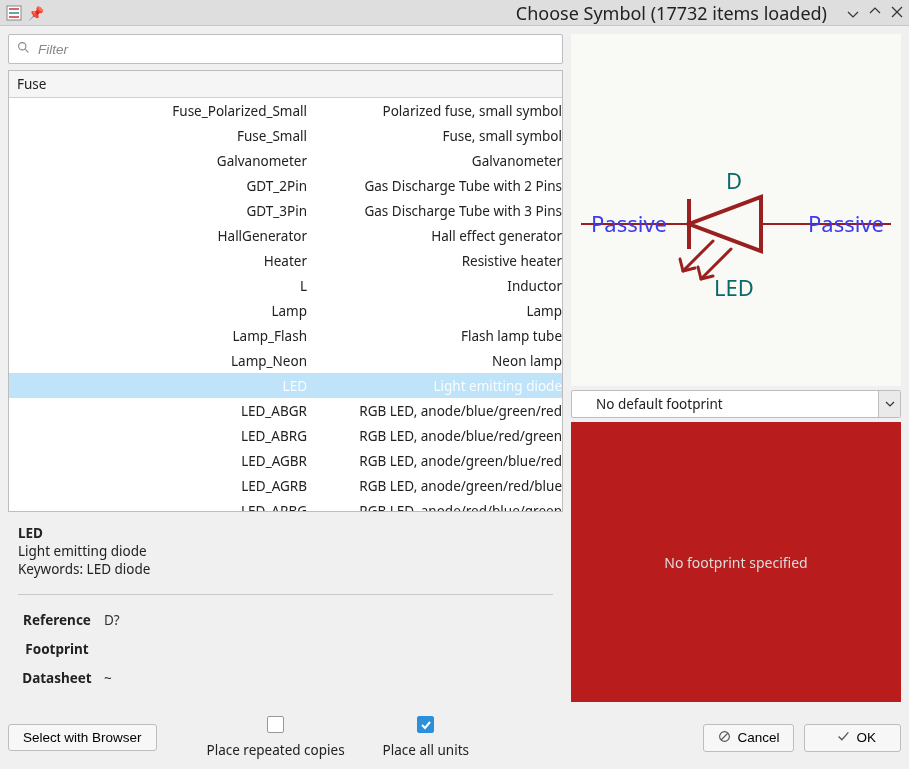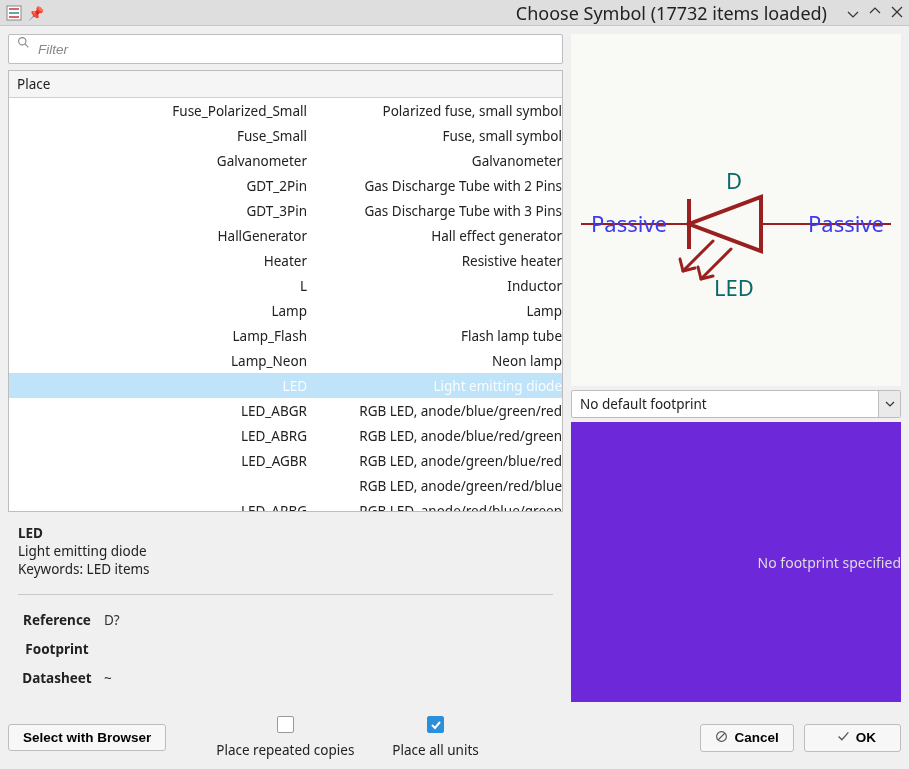--- a/index.html
+++ b/index.html
@@ -49,20 +49,21 @@
     display: flex;
     flex-direction: column;
     gap: 4px;
   }
   
   .filter-box {
     border: 1px solid #bdbdbd;
     background: #fff;
     height: 30px;
     display: flex;
+    align-items: center;
     padding: 0 8px;
     gap: 6px;
     border-radius: 2px;
     margin-bottom: 6px;
   }
   .filter-box input {
     border: none;
     outline: none;
     flex: 1;
     font-size: 13.5px;
@@ -136,51 +137,51 @@
   .preview svg { width: 100%; height: 100%; }
   
   .fp-select {
     height: 28px;
     border: 1px solid #bdbdbd;
     background: #fff;
     display: flex;
     align-items: center;
     border-radius: 2px;
   }
-  .fp-select .sel-text { flex:1; padding: 0 8px; }
+  .fp-select .sel-text { flex:1; padding: 0 24px; }
   .fp-select .sel-btn {
     width: 22px; height: 100%;
     border-left: 1px solid #bdbdbd;
     background: #eaeaea;
     display:flex; align-items:center; justify-content:center;
     cursor:pointer;
   }
   
   .fp-view {
     flex: 1;
-    background: #6d28d9;
-    display:flex; align-items:center; justify-content:flex-end;
+    background: #b91c1c;
+    display:flex; align-items:center; justify-content:center;
     color: #ddd;
     font-size: 14px;
   }
   
   .bottom-bar {
     padding: 6px 8px 10px 8px;
     display: flex;
     align-items: center;
     gap: 10px;
   }
   .btn {
     border: 1px solid #bdbdbd;
     background: #f7f7f7;
     border-radius: 3px;
     padding: 5px 14px;
     font-size: 13.5px;
     cursor: pointer;
-    display:inline-flex; align-items:center; gap:6px;font-weight:bold;
+    display:inline-flex; align-items:center; gap:6px;
   }
   .chk {
     display:inline-flex; align-items:center; gap:8px; cursor:pointer;flex-direction:column;
   }
   .chk .box {
     width:17px; height:17px; border:1px solid #999; border-radius:2px; background:#fff;
     display:flex; align-items:center; justify-content:center;
   }
   .chk.checked .box { background:#2b8fd9; border-color:#2b8fd9; }
   .chk.checked .box svg { stroke:#fff; }
@@ -229,21 +230,21 @@
         <svg width="13" height="13" viewBox="0 0 16 16">
             <circle cx="6.5" cy="6.5" r="4.5" fill="none" stroke="#888" stroke-width="1.4"></circle>
             <line x1="10" y1="10" x2="14" y2="14" stroke="#888" stroke-width="1.4"></line>
           </svg>
       </span>
       <input type="text" placeholder="Filter" style="">
     </div>
 
     <div class="table-outer">
       <div class="table-header">
-        <div class="th col-item">Place</div>
+        <div class="th col-item">Fuse</div>
       </div>
       <div class="table-body" id="table-body">
           <div class="tr">
             <div class="td-item">Fuse_Polarized_Small</div>
             <div class="td-desc">Polarized fuse, small symbol</div>
           </div>
           <div class="tr">
             <div class="td-item">Fuse_Small</div>
             <div class="td-desc">Fuse, small symbol</div>
           </div>
@@ -293,35 +294,36 @@
           </div>
           <div class="tr">
             <div class="td-item">LED_ABRG</div>
             <div class="td-desc">RGB LED, anode/blue/red/green</div>
           </div>
           <div class="tr">
             <div class="td-item">LED_AGBR</div>
             <div class="td-desc">RGB LED, anode/green/blue/red</div>
           </div>
           <div class="tr">
+            <div class="td-item">LED_AGRB</div>
             <div class="td-desc">RGB LED, anode/green/red/blue</div>
           </div>
           <div class="tr">
             <div class="td-item">LED_ARBG</div>
             <div class="td-desc">RGB LED, anode/red/blue/green</div>
           </div>
         </div>
     </div>
 
     <div class="details">
       <div class="dname">LED</div>
       <div>Light emitting diode</div>
       <div>
         <span>Keywords:</span>
-        <span>LED items</span>
+        <span>LED diode</span>
       </div>
       <hr>
       <div class="prop-row">
         <div class="prop-label">Reference</div>
         <div class="prop-value">D?</div>
       </div>
       <div class="prop-row">
         <div class="prop-label">Footprint</div>
         <div class="prop-value"></div>
       </div>

